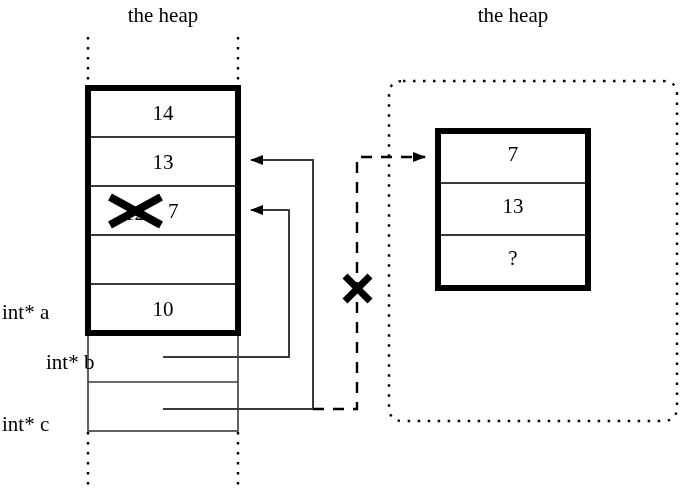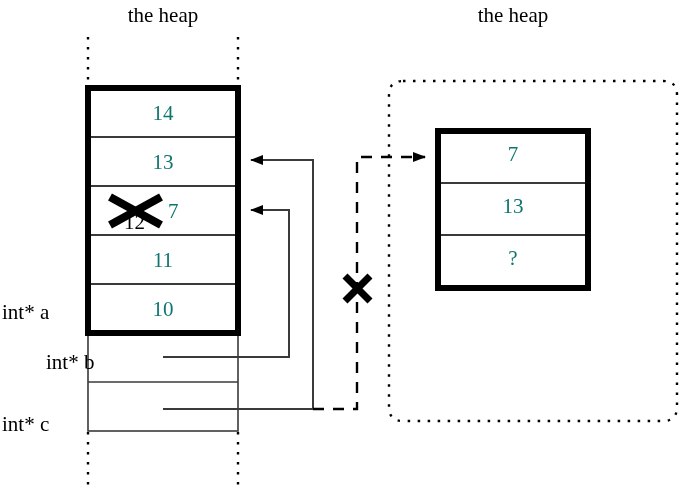--- a/index.html
+++ b/index.html
@@ -25,21 +25,21 @@
   .title {
     position: absolute;
     font-size: 21px;
     color: #000;
     white-space: nowrap;
     text-align: center;
   }
   .cellval {
     position: absolute;
     font-size: 21px;
-    color: #0f766e;
+    color: #000000;
     white-space: nowrap;
     text-align: center;
     line-height: 1;
   }
   .varlabel {
     position: absolute;
     font-size: 21px;
     color: #000;
     white-space: nowrap;
     font-family: Liberation Serif, serif;
@@ -127,25 +127,24 @@
   </svg>
 
   <div class="title" style="left:88px; top:3px; width:150px;">the heap</div>
 
   <div class="title" style="left:438px; top:3px; width:150px;">the heap</div>
 
   <div class="cellval" style="left:88px; top:103px; width:150px;">14</div>
 
   <div class="cellval" style="left:88px; top:152px; width:150px;">13</div>
 
-  <div class="struck" style="left:124px; top:201px;margin-top:9px;">12</div>
+  <div class="struck" style="left:124px; top:201px;">12</div>
 
   <div class="cellval" style="left:168px; top:201px; width:40px; text-align:left;">7</div>
 
-  <div class="cellval" style="left:88px; top:250px; width:150px;">11</div>
 
   <div class="cellval" style="left:88px; top:299px; width:150px;">10</div>
 
   <div class="cellval" style="left:438px; top:144px; width:150px;">7</div>
 
   <div class="cellval" style="left:438px; top:196px; width:150px;">13</div>
 
   <div class="cellval" style="left:438px; top:248px; width:150px;">?</div>
 
   <div class="varlabel" style="left:2px; top:300px;">int* a</div>

